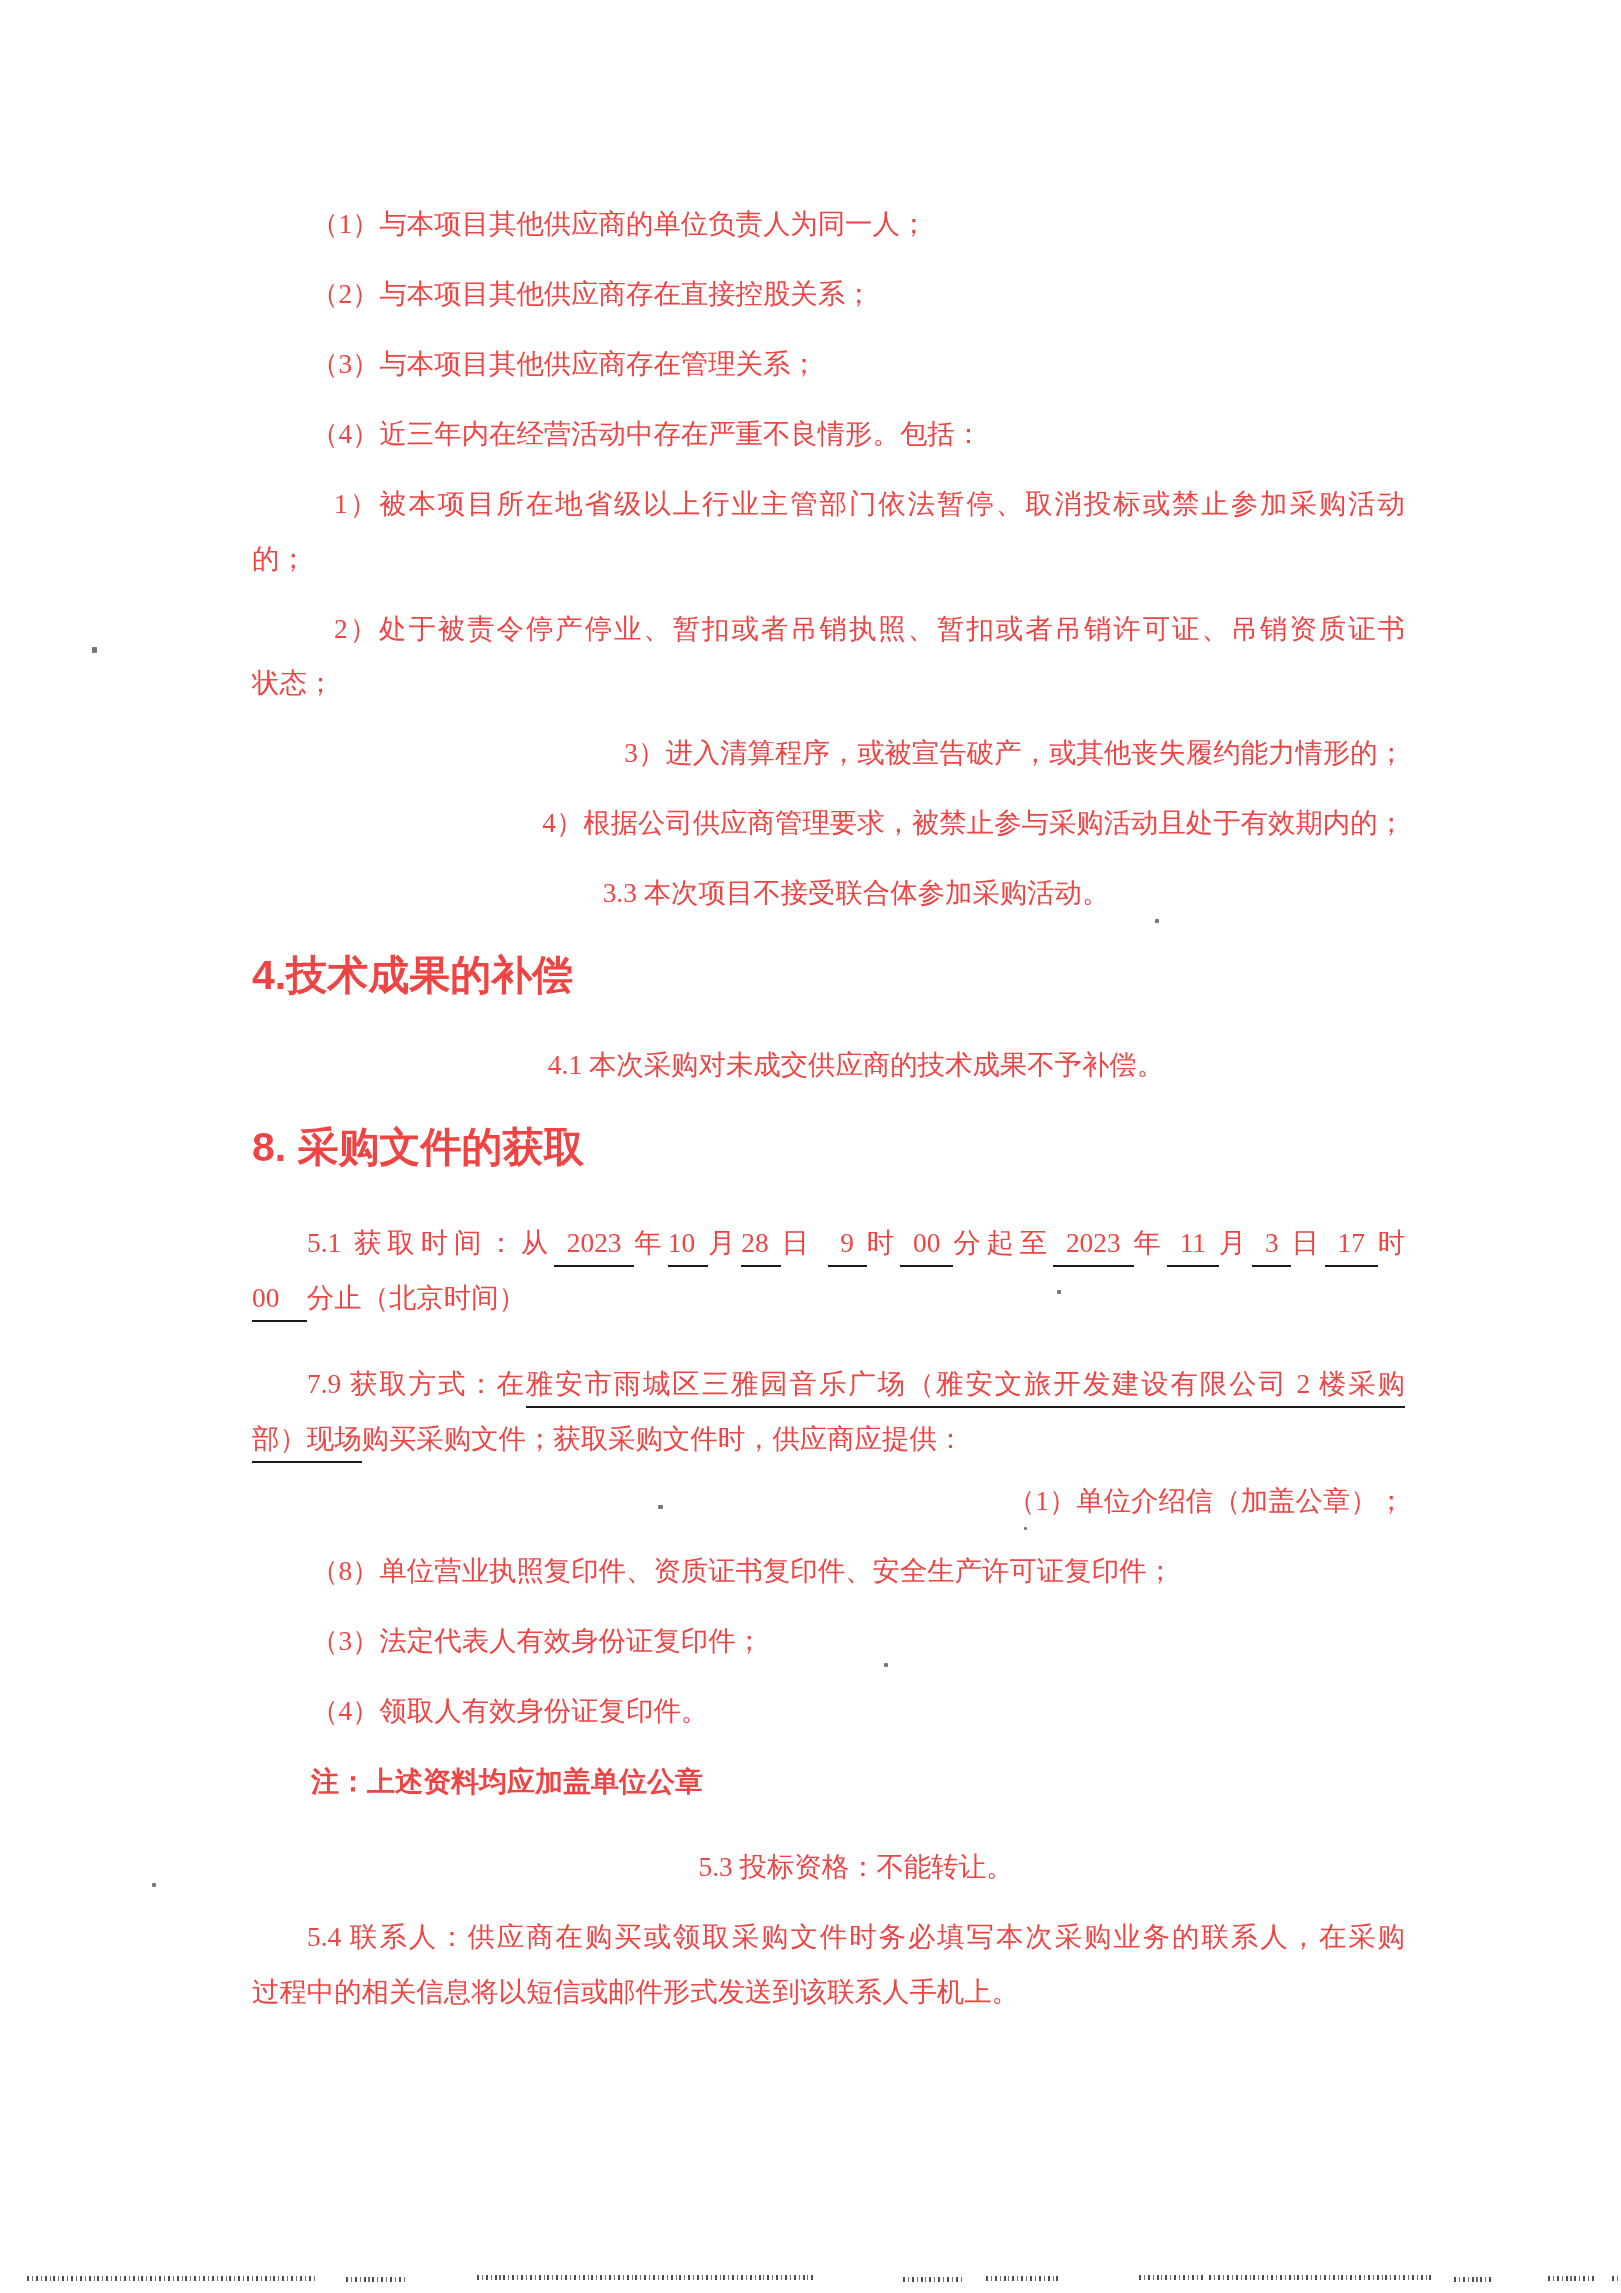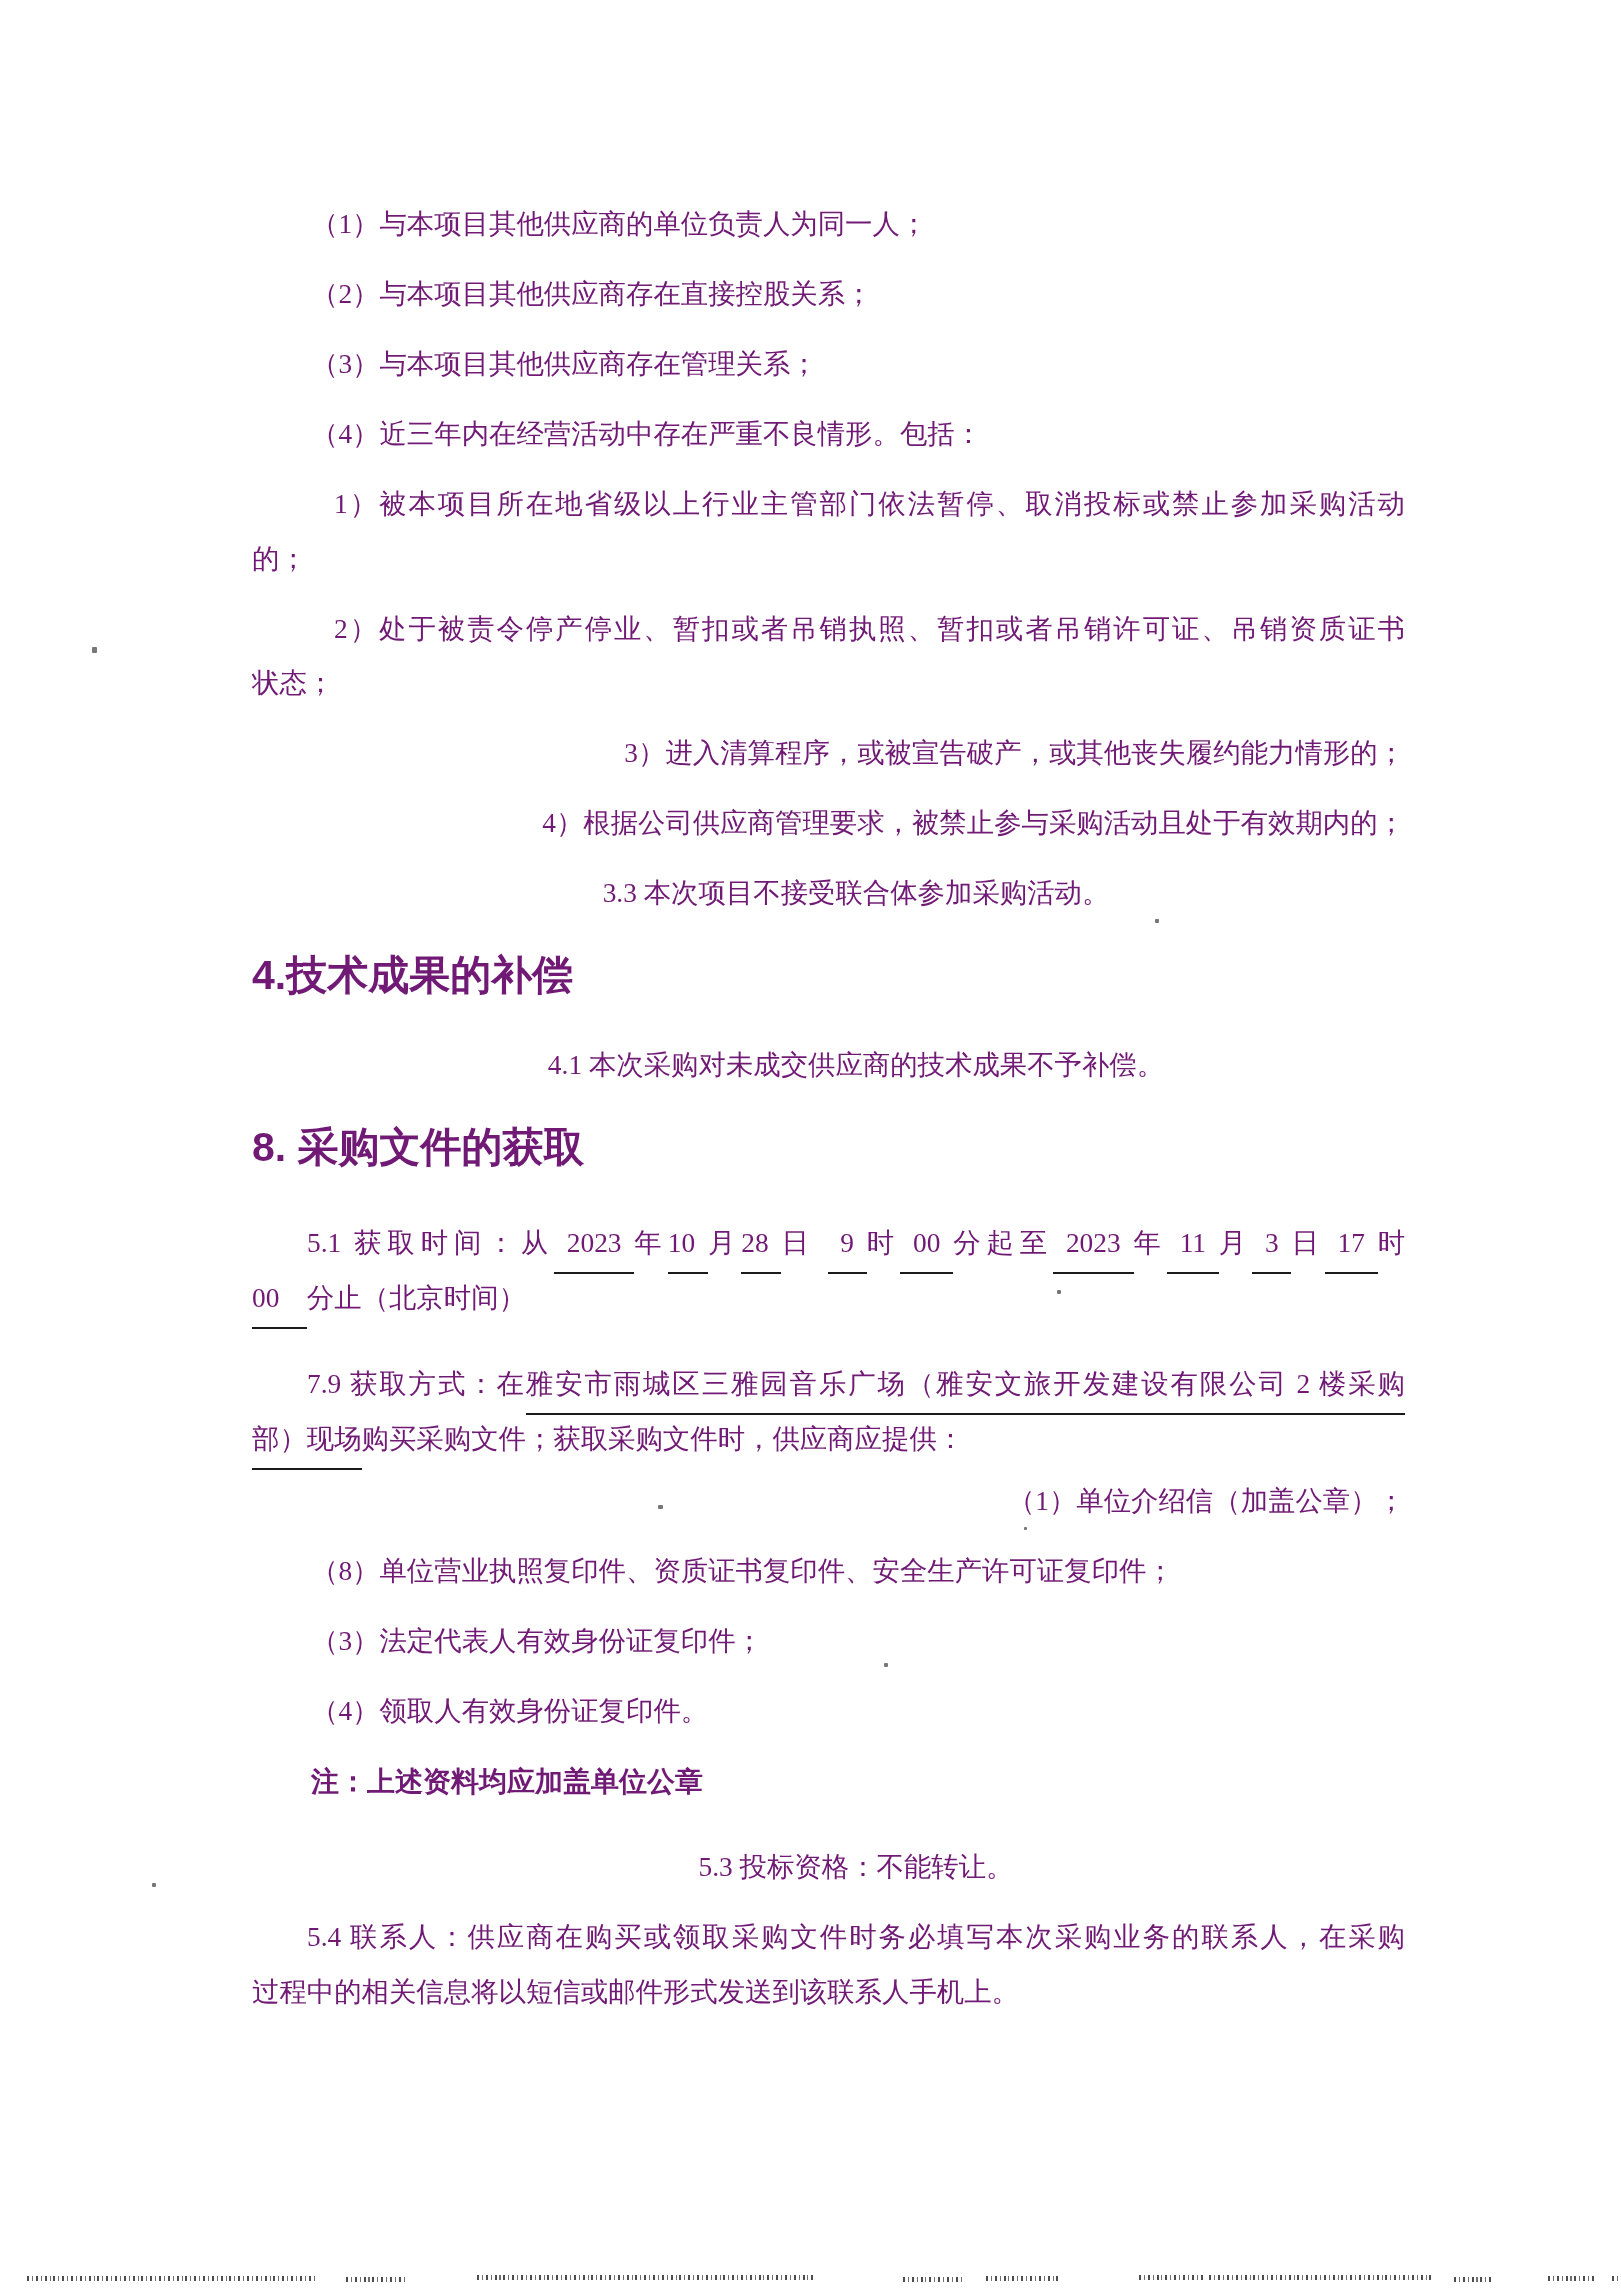--- a/index.html
+++ b/index.html
@@ -3,21 +3,21 @@
 <meta charset="utf-8">
 <style>
   html,body{margin:0;padding:0;background:#e8e8e8;}
   .page{
     position:relative;
     width:1621px;height:2294px;
     margin:0 auto;
     background:#ffffff;
     overflow:hidden;
     font-family:"Liberation Serif",serif;
-    color:#701a75;
+    color:#ef4444;
   }
   .doc{
     position:absolute;
     left:252px;top:205px;
     width:1153px;
   }
   .line{
     margin:31px 0 0 0;
     font-size:27.4px;
     line-height:39px;
@@ -42,21 +42,21 @@
     font-family:"Liberation Sans",sans-serif;
     font-weight:700;
     font-size:28px;
   }
   .line.m24{margin-top:23.5px;text-align:right;}
   .line.m44{margin-top:43px;}
   .line.m48{margin-top:47px;}
   .line.m50{margin-top:49px;}
   .u{
     border-bottom:2px solid #1b1b1b;
-    padding-bottom:14px;
+    padding-bottom:7px;
     white-space:pre;
   }
   .speck{
     position:absolute;
     background:#4a4a4a;
     border-radius:1px;
     opacity:.75;
   }
   .noise-seg{
     position:absolute;

